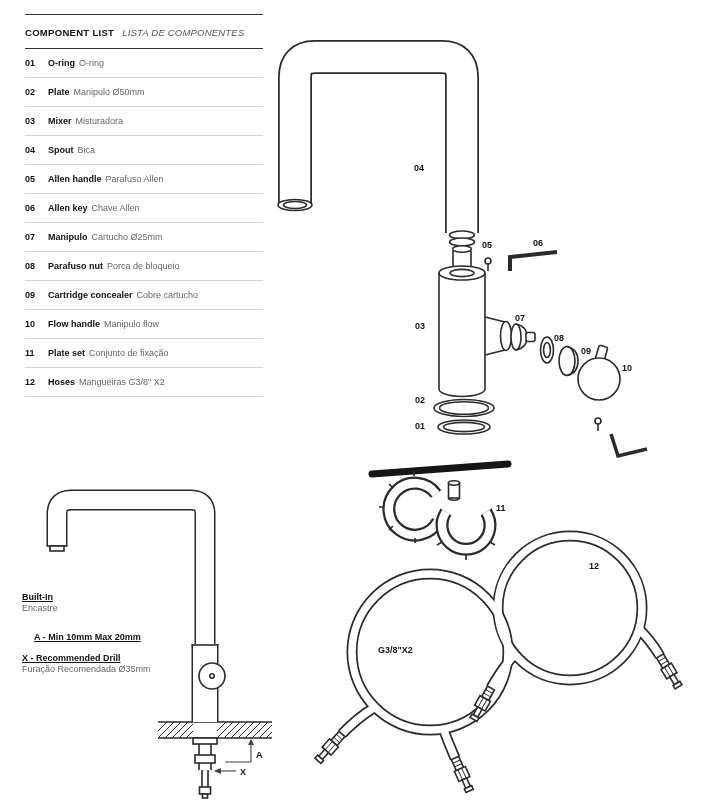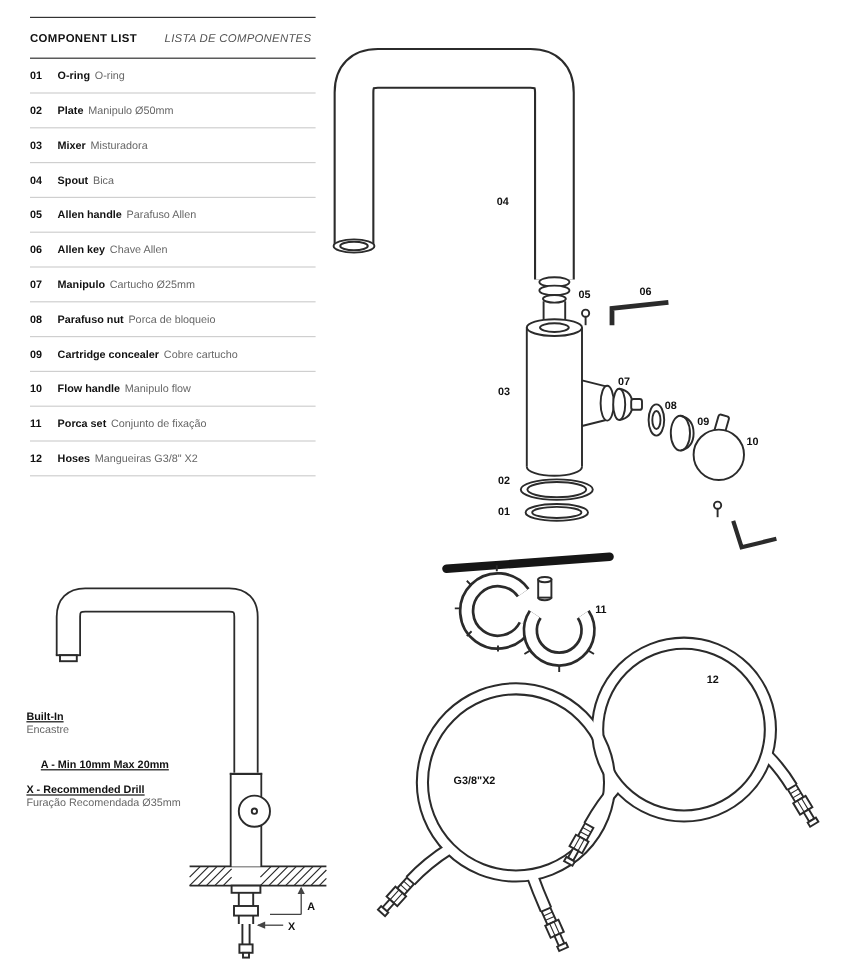--- a/index.html
+++ b/index.html
@@ -1,21 +1,21 @@
 <!DOCTYPE html>
 <html><head>
 <meta charset="utf-8">
 <style>
   html,body{margin:0;padding:0;background:#fff;}
   body{width:708px;height:800px;position:relative;font-family:"Liberation Sans",sans-serif;color:#111;overflow:hidden;}
   .page{position:absolute;inset:0;background:#fff;}
 
   
   .components{position:absolute;left:25px;top:14px;width:238px;border-top:1.6px solid #333;}
-  .c-head{display:flex;align-items:baseline;gap:23px;padding:12px 0 10px 0;border-bottom:1.6px solid #333;text-align:center;}
+  .c-head{display:flex;align-items:baseline;gap:8px;padding:12px 0 10px 0;border-bottom:1.6px solid #333;text-align:center;}
   .t-en{font-size:9.5px;font-weight:bold;letter-spacing:.3px;}
   .t-pt{font-size:9.5px;color:#555;letter-spacing:.2px;font-style:italic;}
   .c-row{display:flex;align-items:center;height:28px;border-bottom:1px solid #cfcfcf;font-size:9px;}
   .c-num{width:23px;font-weight:bold;}
   .c-en{font-weight:bold;margin-right:4px;white-space:nowrap;}
   .c-pt{color:#666;white-space:nowrap;}
 
   
   .notes{position:absolute;left:22px;top:592px;font-size:9px;line-height:11px;width:170px;}
   .notes .b{font-weight:bold;text-decoration:underline;}
@@ -94,21 +94,21 @@
       <span class="c-en">Cartridge concealer</span>
       <span class="c-pt">Cobre cartucho</span>
     </div>
     <div class="c-row">
       <span class="c-num">10</span>
       <span class="c-en">Flow handle</span>
       <span class="c-pt">Manipulo flow</span>
     </div>
     <div class="c-row">
       <span class="c-num">11</span>
-      <span class="c-en">Porca set</span>
+      <span class="c-en">Plate set</span>
       <span class="c-pt">Conjunto de fixação</span>
     </div>
     <div class="c-row">
       <span class="c-num">12</span>
       <span class="c-en">Hoses</span>
       <span class="c-pt">Mangueiras G3/8" X2</span>
     </div>
   </section>
 
   <svg class="exploded" viewBox="0 0 436 780">

